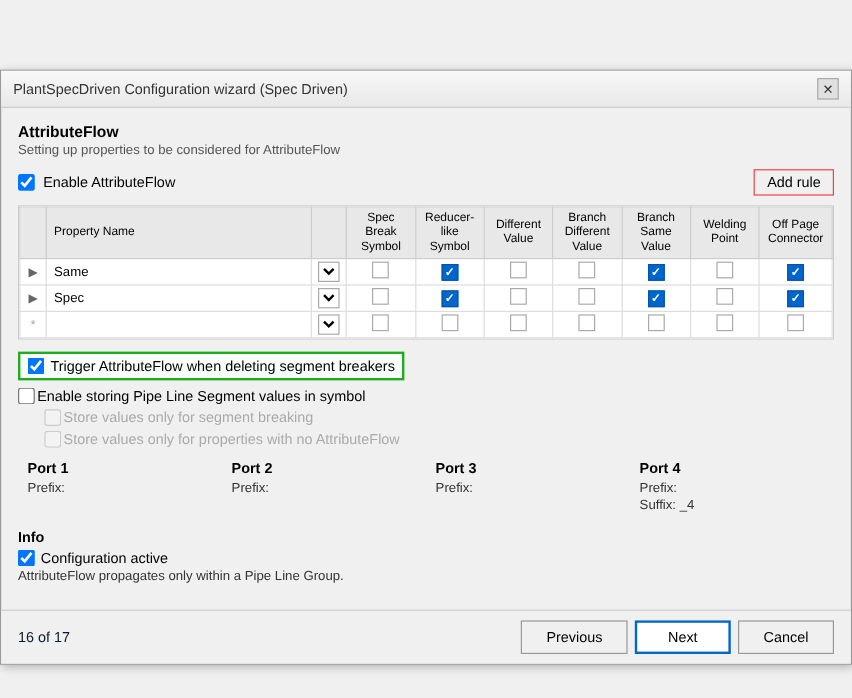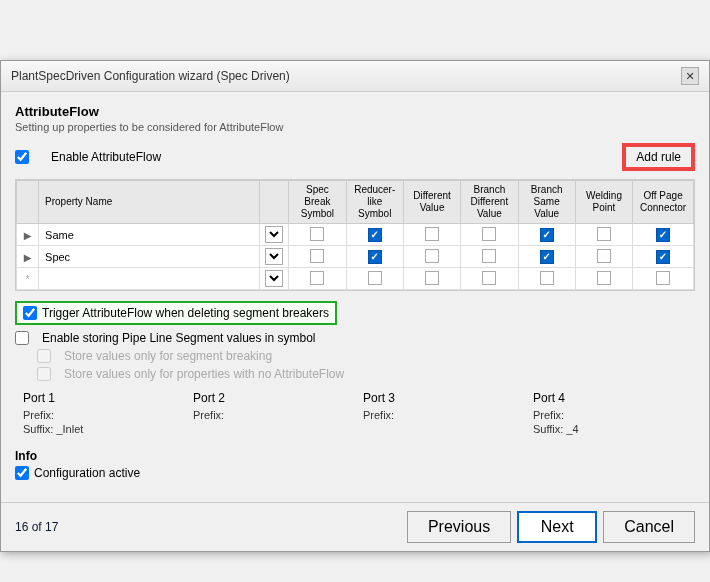--- a/index.html
+++ b/index.html
@@ -5,51 +5,51 @@
     * { box-sizing: border-box; margin: 0; padding: 0; }
     body { font-family: 'Segoe UI', Arial, sans-serif; font-size: 12px; background: #f0f0f0; display: flex; justify-content: center; align-items: center; min-height: 100vh; }
     .window { width: 710px; background: #f0f0f0; border: 1px solid #999; box-shadow: 2px 2px 8px rgba(0,0,0,0.3); margin-top: 30px; }
     .title-bar { background: linear-gradient(to bottom, #f8f8f8, #e8e8e8); border-bottom: 1px solid #ccc; padding: 6px 10px; display: flex; justify-content: space-between; align-items: center; }
     .title-bar-text { font-size: 12px; font-weight: normal; color: #333; }
     .close-btn { width: 18px; height: 18px; background: #e0e0e0; border: 1px solid #aaa; cursor: pointer; display: flex; align-items: center; justify-content: center; font-size: 11px; color: #333; }
     .content { padding: 12px 14px; }
     .section-title { font-weight: bold; font-size: 13px; margin-bottom: 2px; }
     .section-desc { font-size: 11px; color: #555; margin-bottom: 10px; }
     .enable-row { display: flex; justify-content: space-between; align-items: center; margin-bottom: 8px; }
-    .checkbox-label { display: flex; align-items: center; gap: 22px; font-size: 12px; }
-    .add-rule-btn { padding: 3px 10px; background: #f0f0f0; border: 4px solid #ef4444; cursor: pointer; font-size: 12px; }
+    .checkbox-label { display: flex; align-items: center; gap: 7px; font-size: 12px; }
+    .add-rule-btn { padding: 3px 10px; background: #f0f0f0; border: 1px solid #ef4444; cursor: pointer; font-size: 12px; }
     .table-container { border: 1px solid #ccc; background: white; margin-bottom: 10px; overflow: hidden; }
     table { width: 100%; border-collapse: collapse; font-size: 11px; }
     thead tr { background: #e8e8e8; }
     thead th { border: 1px solid #ccc; padding: 3px 4px; text-align: center; font-weight: normal; font-size: 10px; vertical-align: middle; line-height: 1.2; }
     thead th.prop-col { text-align: left; padding-left: 6px; }
     tbody tr { background: white; }
     tbody td { border: 1px solid #ddd; padding: 2px 4px; text-align: center; vertical-align: middle; }
     tbody td.prop-cell { text-align: left; padding-left: 6px; }
     .row-arrow { font-size: 10px; color: #666; }
     .cb-blue { width: 14px; height: 14px; background: #0066cc; border: 1px solid #0055aa; display: inline-flex; align-items: center; justify-content: center; }
     .cb-blue::after { content: '✓'; color: white; font-size: 10px; font-weight: bold; }
     .cb-empty { width: 14px; height: 14px; background: white; border: 1px solid #aaa; display: inline-block; }
     .select-arrow { border: 1px solid #aaa; background: white; padding: 1px 2px; font-size: 10px; width: 18px; cursor: pointer; }
     .options-section { margin-bottom: 6px; }
-    .option-row { display: flex; align-items: center; gap: 13px; margin-bottom: 4px; font-size: 12px; }
+    .option-row { display: flex; align-items: center; gap: 2px; margin-bottom: 4px; font-size: 12px; }
     .option-row.disabled { color: #aaa; }
     .ports-section { display: grid; grid-template-columns: 1fr 1fr 1fr 1fr; gap: 0; margin-bottom: 8px; }
     .port-col { padding: 4px 8px; }
-    .port-title { font-weight: normal; font-size: 12px; margin-bottom: 4px; }
+    .port-title { font-weight: bold; font-size: 12px; margin-bottom: 4px; }
     .port-field { font-size: 11px; margin-bottom: 2px; }
     .port-field span { color: #333; }
     .info-section { margin-bottom: 10px; }
     .info-title { font-weight: bold; font-size: 12px; margin-bottom: 3px; }
     .info-row { display: flex; align-items: center; gap: 5px; font-size: 12px; margin-bottom: 2px; }
     .info-text { font-size: 11px; color: #333; }
     .footer { border-top: 1px solid #ccc; padding: 8px 14px; display: flex; justify-content: space-between; align-items: center; background: #f0f0f0; }
     .page-info { font-size: 12px; color: #0f172a; }
     .footer-buttons { display: flex; gap: 6px; }
-    .footer-btn { padding: 5px 20px; background: #f0f0f0; border: 1px solid #999; cursor: pointer; font-size: 16px; min-width: 80px; text-align: center; }
+    .footer-btn { padding: 5px 20px; background: #f0f0f0; border: 1px solid #999; cursor: pointer; font-size: 12px; min-width: 80px; text-align: center; }
     .footer-btn.primary { background: white; border: 2px solid #0066cc; }
     .checkbox-input { width: 14px; height: 14px; cursor: pointer; }
     .trigger-row { border: 2px solid #22aa22; padding: 3px 6px; display: inline-flex; align-items: center; gap: 5px; margin-bottom: 6px; background: #f8fff8; justify-content: flex-end; }
   </style>
 </head>
 <body>
 
 <div class="window">
 
   <div class="title-bar">
@@ -152,24 +152,20 @@
       </div>
     </div>
 
     <div class="ports-section">
       <div class="port-col">
         <div class="port-title">Port 1</div>
         <div class="port-field">
           <span>Prefix:</span>
           <span></span>
         </div>
-        <div class="port-field">
-          <span>Suffix:</span>
-          <span>_Inlet</span>
-        </div>
       </div>
       <div class="port-col">
         <div class="port-title">Port 2</div>
         <div class="port-field">
           <span>Prefix:</span>
           <span></span>
         </div>
       </div>
       <div class="port-col">
         <div class="port-title">Port 3</div>
@@ -189,20 +185,23 @@
           <span>_4</span>
         </div>
       </div>
     </div>
 
     <div class="info-section">
       <div class="info-title">Info</div>
       <div class="info-row">
         <input type="checkbox" class="checkbox-input" checked="" style="">
         <span>Configuration active</span>
+      </div>
+      <div class="info-text">
+        <span>AttributeFlow propagates only within a Pipe Line Group.</span>
       </div>
     </div>
   </div>
 
   <div class="footer">
     <span class="page-info">16 of 17</span>
     <div class="footer-buttons">
       <button class="footer-btn">Previous</button>
       <button class="footer-btn primary">Next</button>
       <button class="footer-btn">Cancel</button>

